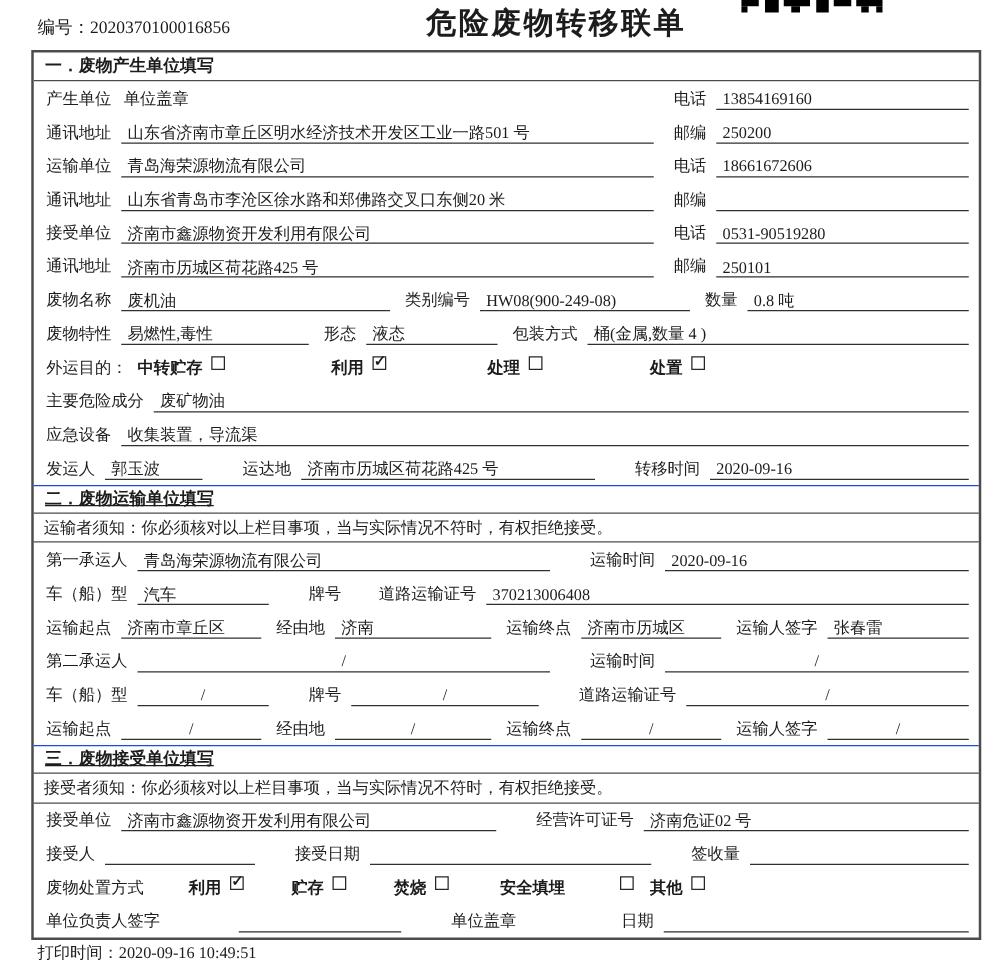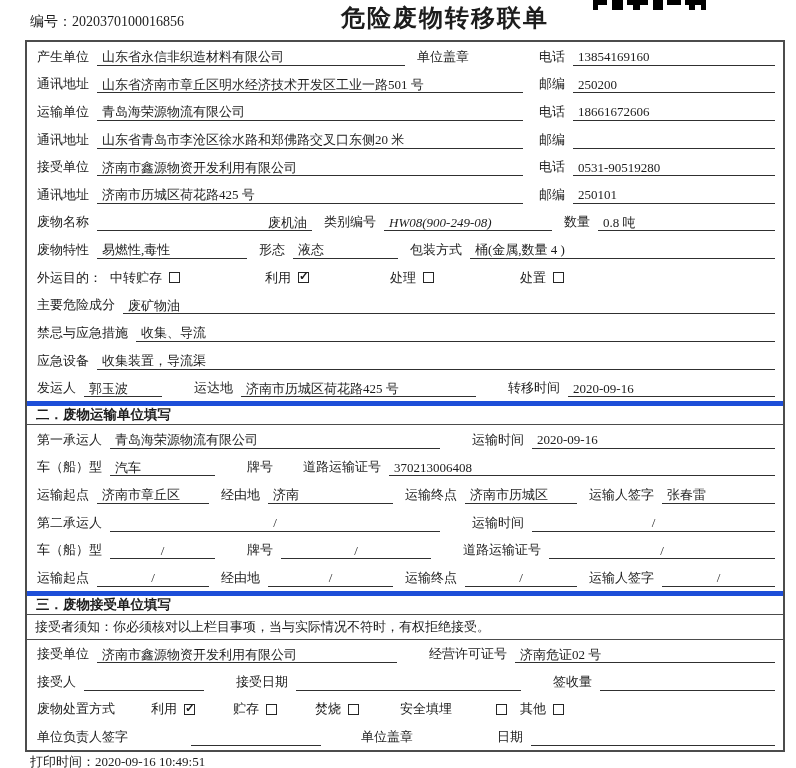--- a/index.html
+++ b/index.html
@@ -16,41 +16,41 @@
   .serial { position: absolute; left: 30px; top: 13px; font-size: 14px; white-space: nowrap; }
   .title { position: absolute; left: 94px; right: 0; top: 2px; text-align: center;
            font-size: 24px; font-weight: bold; letter-spacing: 2px; white-space: nowrap; }
   .qr { position: absolute; right: 84px; top: 0; width: 119px; height: 11px; }
 
   
   .sheet { position: absolute; left: 25px; top: 40px; width: 760px; height: 712px;
            border: 2px solid #4c4c4c; display: flex; flex-direction: column; background: #fff; }
   .sec-head { flex: 0 0 23px; display: flex; align-items: center; padding: 0 9px;
               font-weight: bold; font-size: 13.5px; border-bottom: 1px solid #4c4c4c; }
-  .sec-head.bt { border-top: 5px solid #1d4ed8; }
+  .sec-head.bt { border-top: 1px solid #1d4ed8; text-decoration: underline; }
   .row { flex: 1 1 0; display: flex; align-items: flex-end; padding: 0 8px 4px 8px; min-height: 0; }
   .row.notice { align-items: center; padding-bottom: 0; border-bottom: 1px solid #4c4c4c; }
   .lbl { white-space: nowrap; margin: 0 8px 0 0; padding-left: 2px; }
   .ml20 { margin-left: 20px; } .ml28 { margin-left: 28px; } .ml55 { margin-left: 55px; } .ml150 { margin-left: 74px; }
   .val { border-bottom: 1px solid #303030; padding: 0 5px; white-space: nowrap; overflow: hidden;
          min-height: 16px; line-height: 1.2; margin-right: 10px; }
   .val:last-child { margin-right: 0; }
   .grow { flex: 1 1 auto; }
   .ctr { text-align: center; }
   .w80 { flex: 0 0 78px; }   .w105 { flex: 0 0 105px; } .w112 { flex: 0 0 112px; }
   .w120 { flex: 0 0 120px; } .w125 { flex: 0 0 125px; } .w130 { flex: 0 0 130px; }
-  .w150 { flex: 0 0 150px; } .w165 { flex: 0 0 168px; font-style: italic; } .w215 { flex: 0 0 215px; text-align: right; }
+  .w150 { flex: 0 0 150px; } .w165 { flex: 0 0 168px; } .w215 { flex: 0 0 215px; }
   .w225 { flex: 0 0 225px; } .w235 { flex: 0 0 235px; } .w300 { flex: 0 0 300px; }
   .w310 { flex: 0 0 308px; } .w330 { flex: 0 0 330px; }
   .lgroup { flex: 0 0 502px; display: flex; align-items: flex-end; min-width: 0; }
   .lgroup .val.grow { margin-right: 14px; }
   .sp { flex: 1 1 auto; }
 
   
-  .cbitem { display: flex; align-items: center; white-space: nowrap; }
+  .cbitem { display: flex; align-items: flex-start; white-space: nowrap; font-weight: bold; }
   .cw155 { flex: 0 0 155px; } .cw125 { flex: 0 0 125px; } .cw130 { flex: 0 0 130px; }
   .cw82 { flex: 0 0 82px; } .cw85 { flex: 0 0 85px; } .cw120c { flex: 0 0 120px; gap: 37px; }
   .cbitem .cb { display: inline-block; width: 11px; height: 11px; border: 1.5px solid #262626;
                 margin-left: 7px; position: relative; background: #fff; }
   .cb.checked::after { content: "\2713"; position: absolute; left: 0px; top: -4px;
                        font-size: 12px; font-weight: bold; color: #1c1c1c; }
 
   
   .print-line { position: absolute; left: 30px; top: 753px; font-size: 13px; white-space: nowrap; }
 </style>
@@ -73,25 +73,25 @@
         <rect x="74" y="0" width="14" height="5"></rect>
           <rect x="92" y="0" width="21" height="5"></rect>
         <rect x="96" y="5" width="6" height="5"></rect>
           <rect x="108" y="5" width="5" height="5"></rect>
       </g>
     </svg>
   </div>
 
   <div class="sheet">
 
+    <div class="sec-head">一．废物产生单位填写</div>
 
     <div class="row">
       <div class="lgroup">
         <span class="lbl">产生单位</span>
-        <span class="val w310">山东省永信非织造材料有限公司</span>
         <span class="lbl">单位盖章</span>
         <span class="sp"></span>
       </div>
       <span class="lbl">电话</span>
       <span class="val grow">13854169160</span>
     </div>
 
     <div class="row">
       <div class="lgroup">
         <span class="lbl">通讯地址</span>
@@ -173,41 +173,40 @@
         <span>处置</span>
         <span class="cb"></span>
       </span>
     </div>
 
     <div class="row">
       <span class="lbl">主要危险成分</span>
       <span class="val grow">废矿物油</span>
     </div>
 
-    <div class="row">
-      <span class="lbl">禁忌与应急措施</span>
-      <span class="val grow">收集、导流</span>
-    </div>
 
     <div class="row">
       <span class="lbl">应急设备</span>
       <span class="val grow">收集装置，导流渠</span>
     </div>
 
     <div class="row">
       <span class="lbl">发运人</span>
       <span class="val w80">郭玉波</span>
       <span class="lbl ml20">运达地</span>
       <span class="val w235">济南市历城区荷花路425 号</span>
       <span class="lbl ml20">转移时间</span>
       <span class="val grow">2020-09-16</span>
     </div>
 
     <div class="sec-head bt">二．废物运输单位填写</div>
 
+    <div class="row notice">
+      <span>运输者须知：你必须核对以上栏目事项，当与实际情况不符时，有权拒绝接受。</span>
+    </div>
 
     <div class="row">
       <span class="lbl">第一承运人</span>
       <span class="val w330">青岛海荣源物流有限公司</span>
       <span class="lbl ml20">运输时间</span>
       <span class="val grow">2020-09-16</span>
     </div>
 
     <div class="row">
       <span class="lbl">车（船）型</span>

